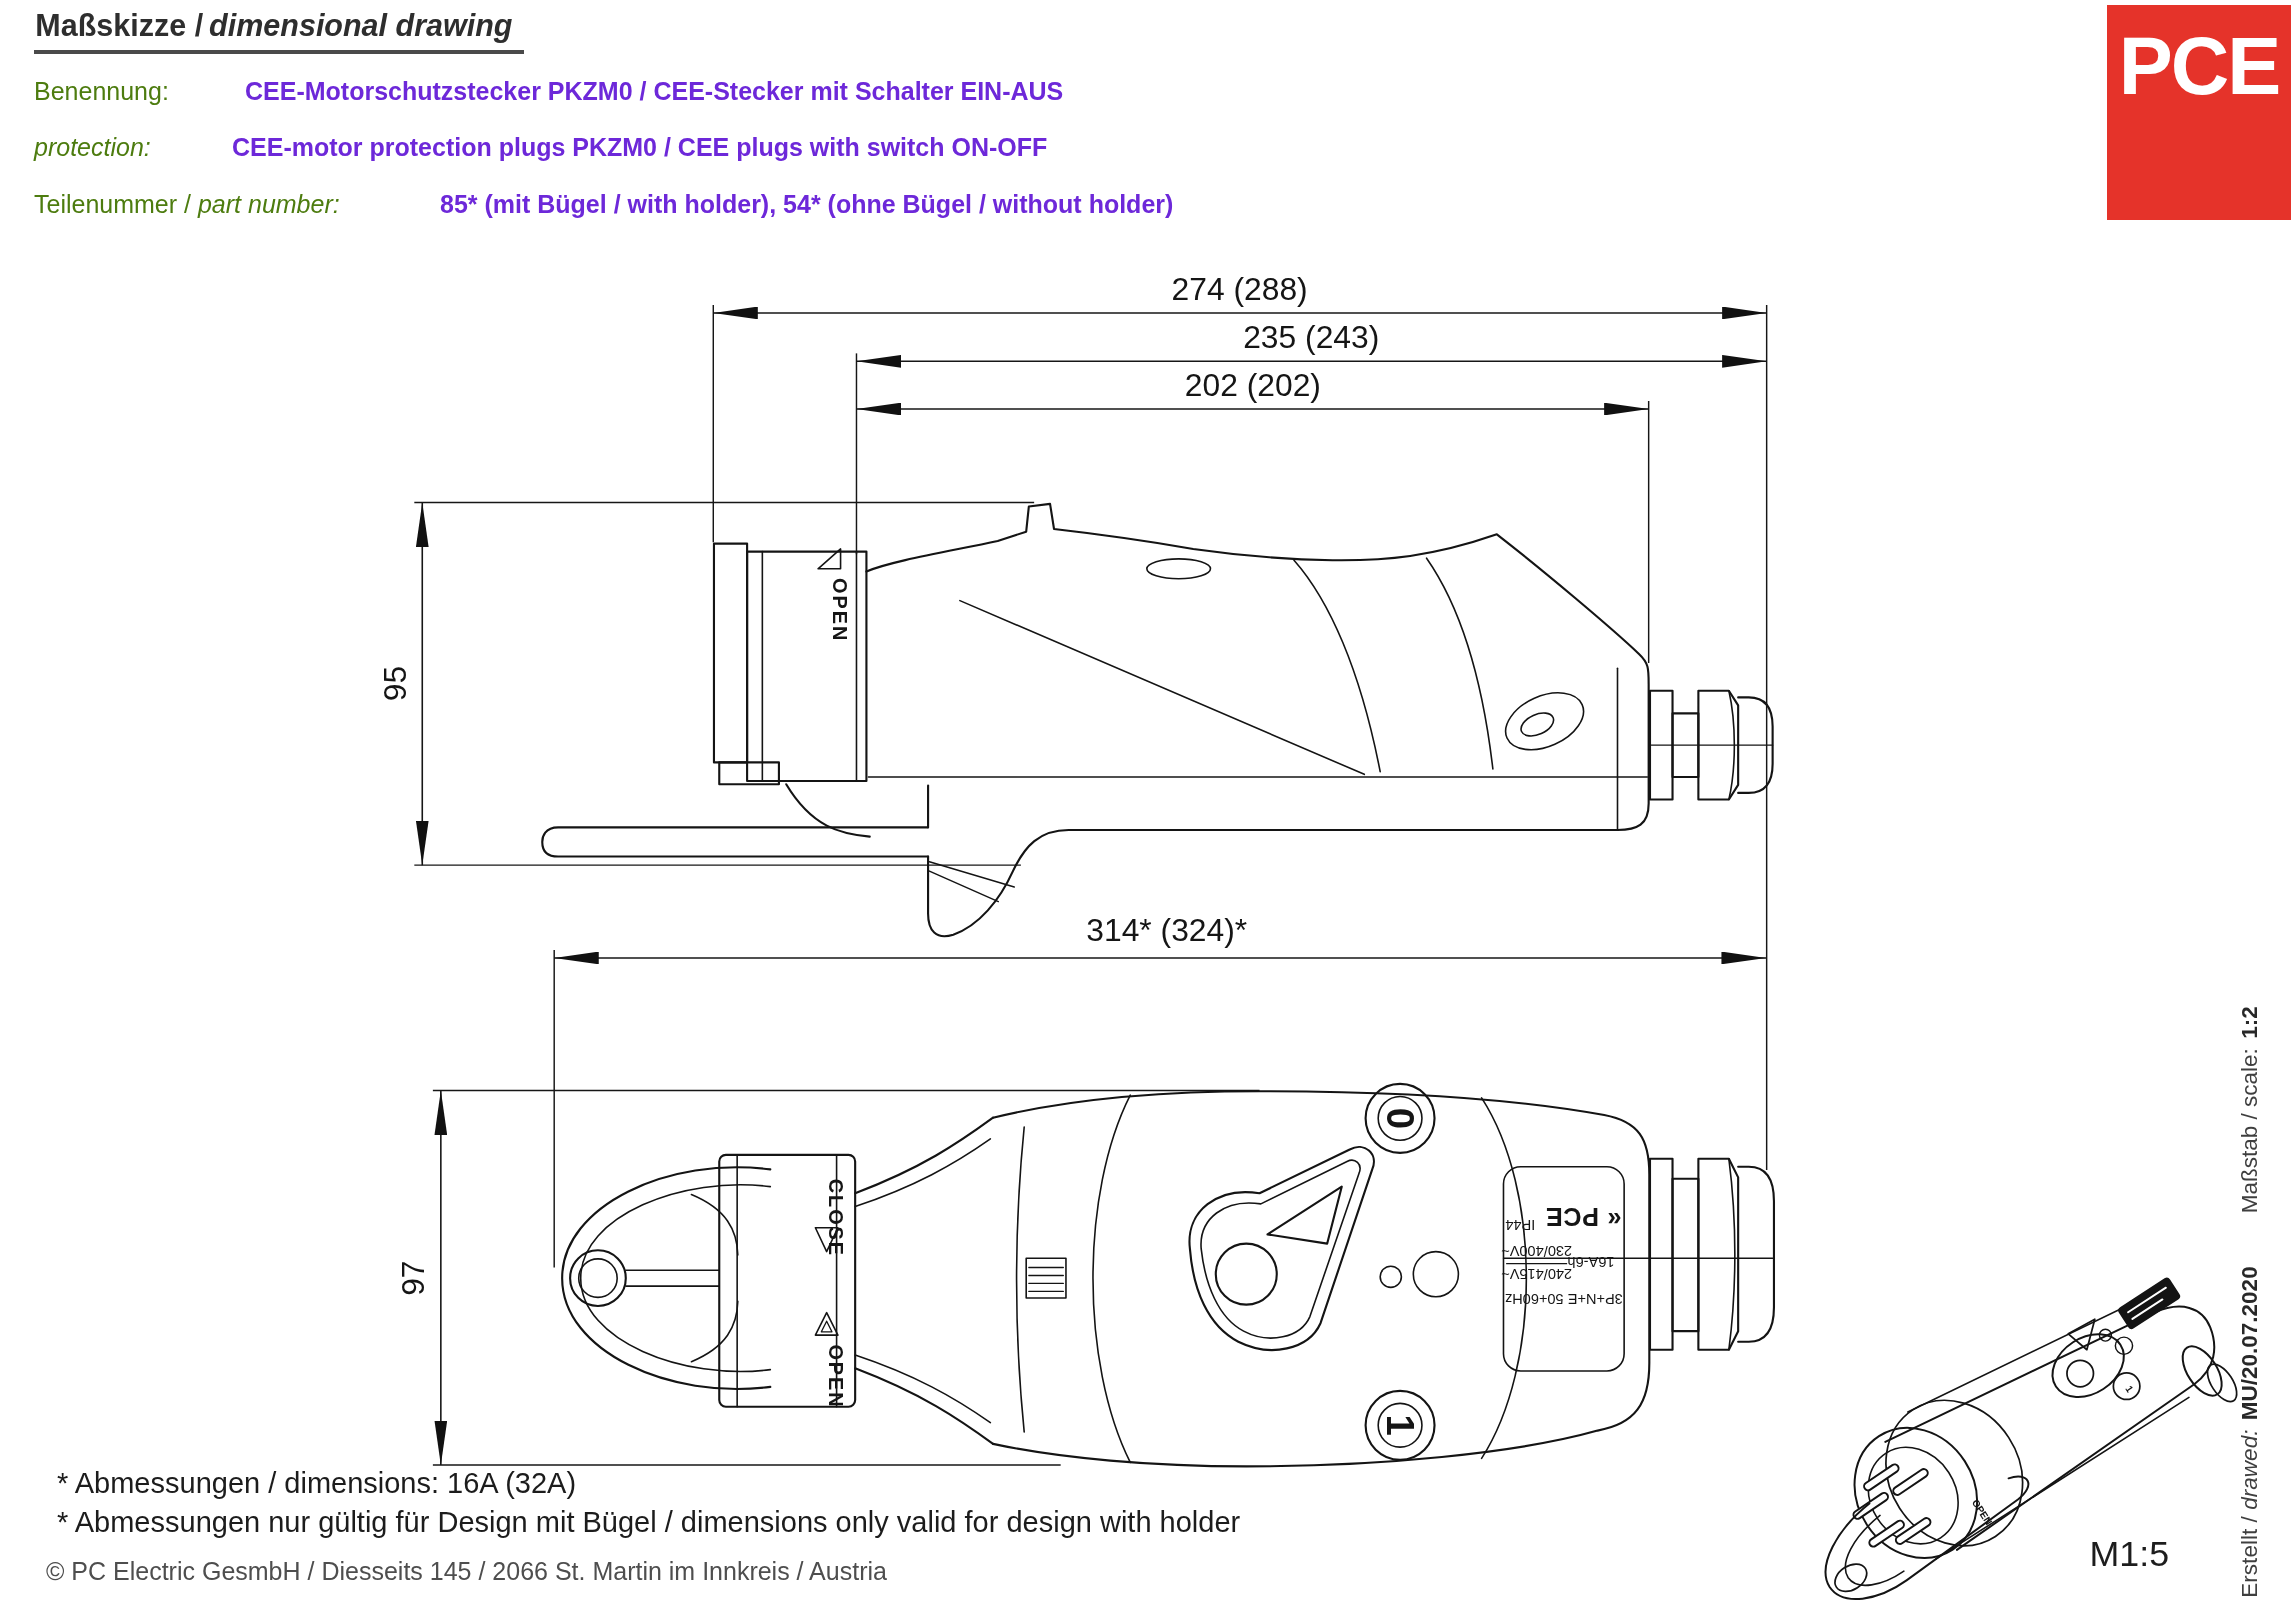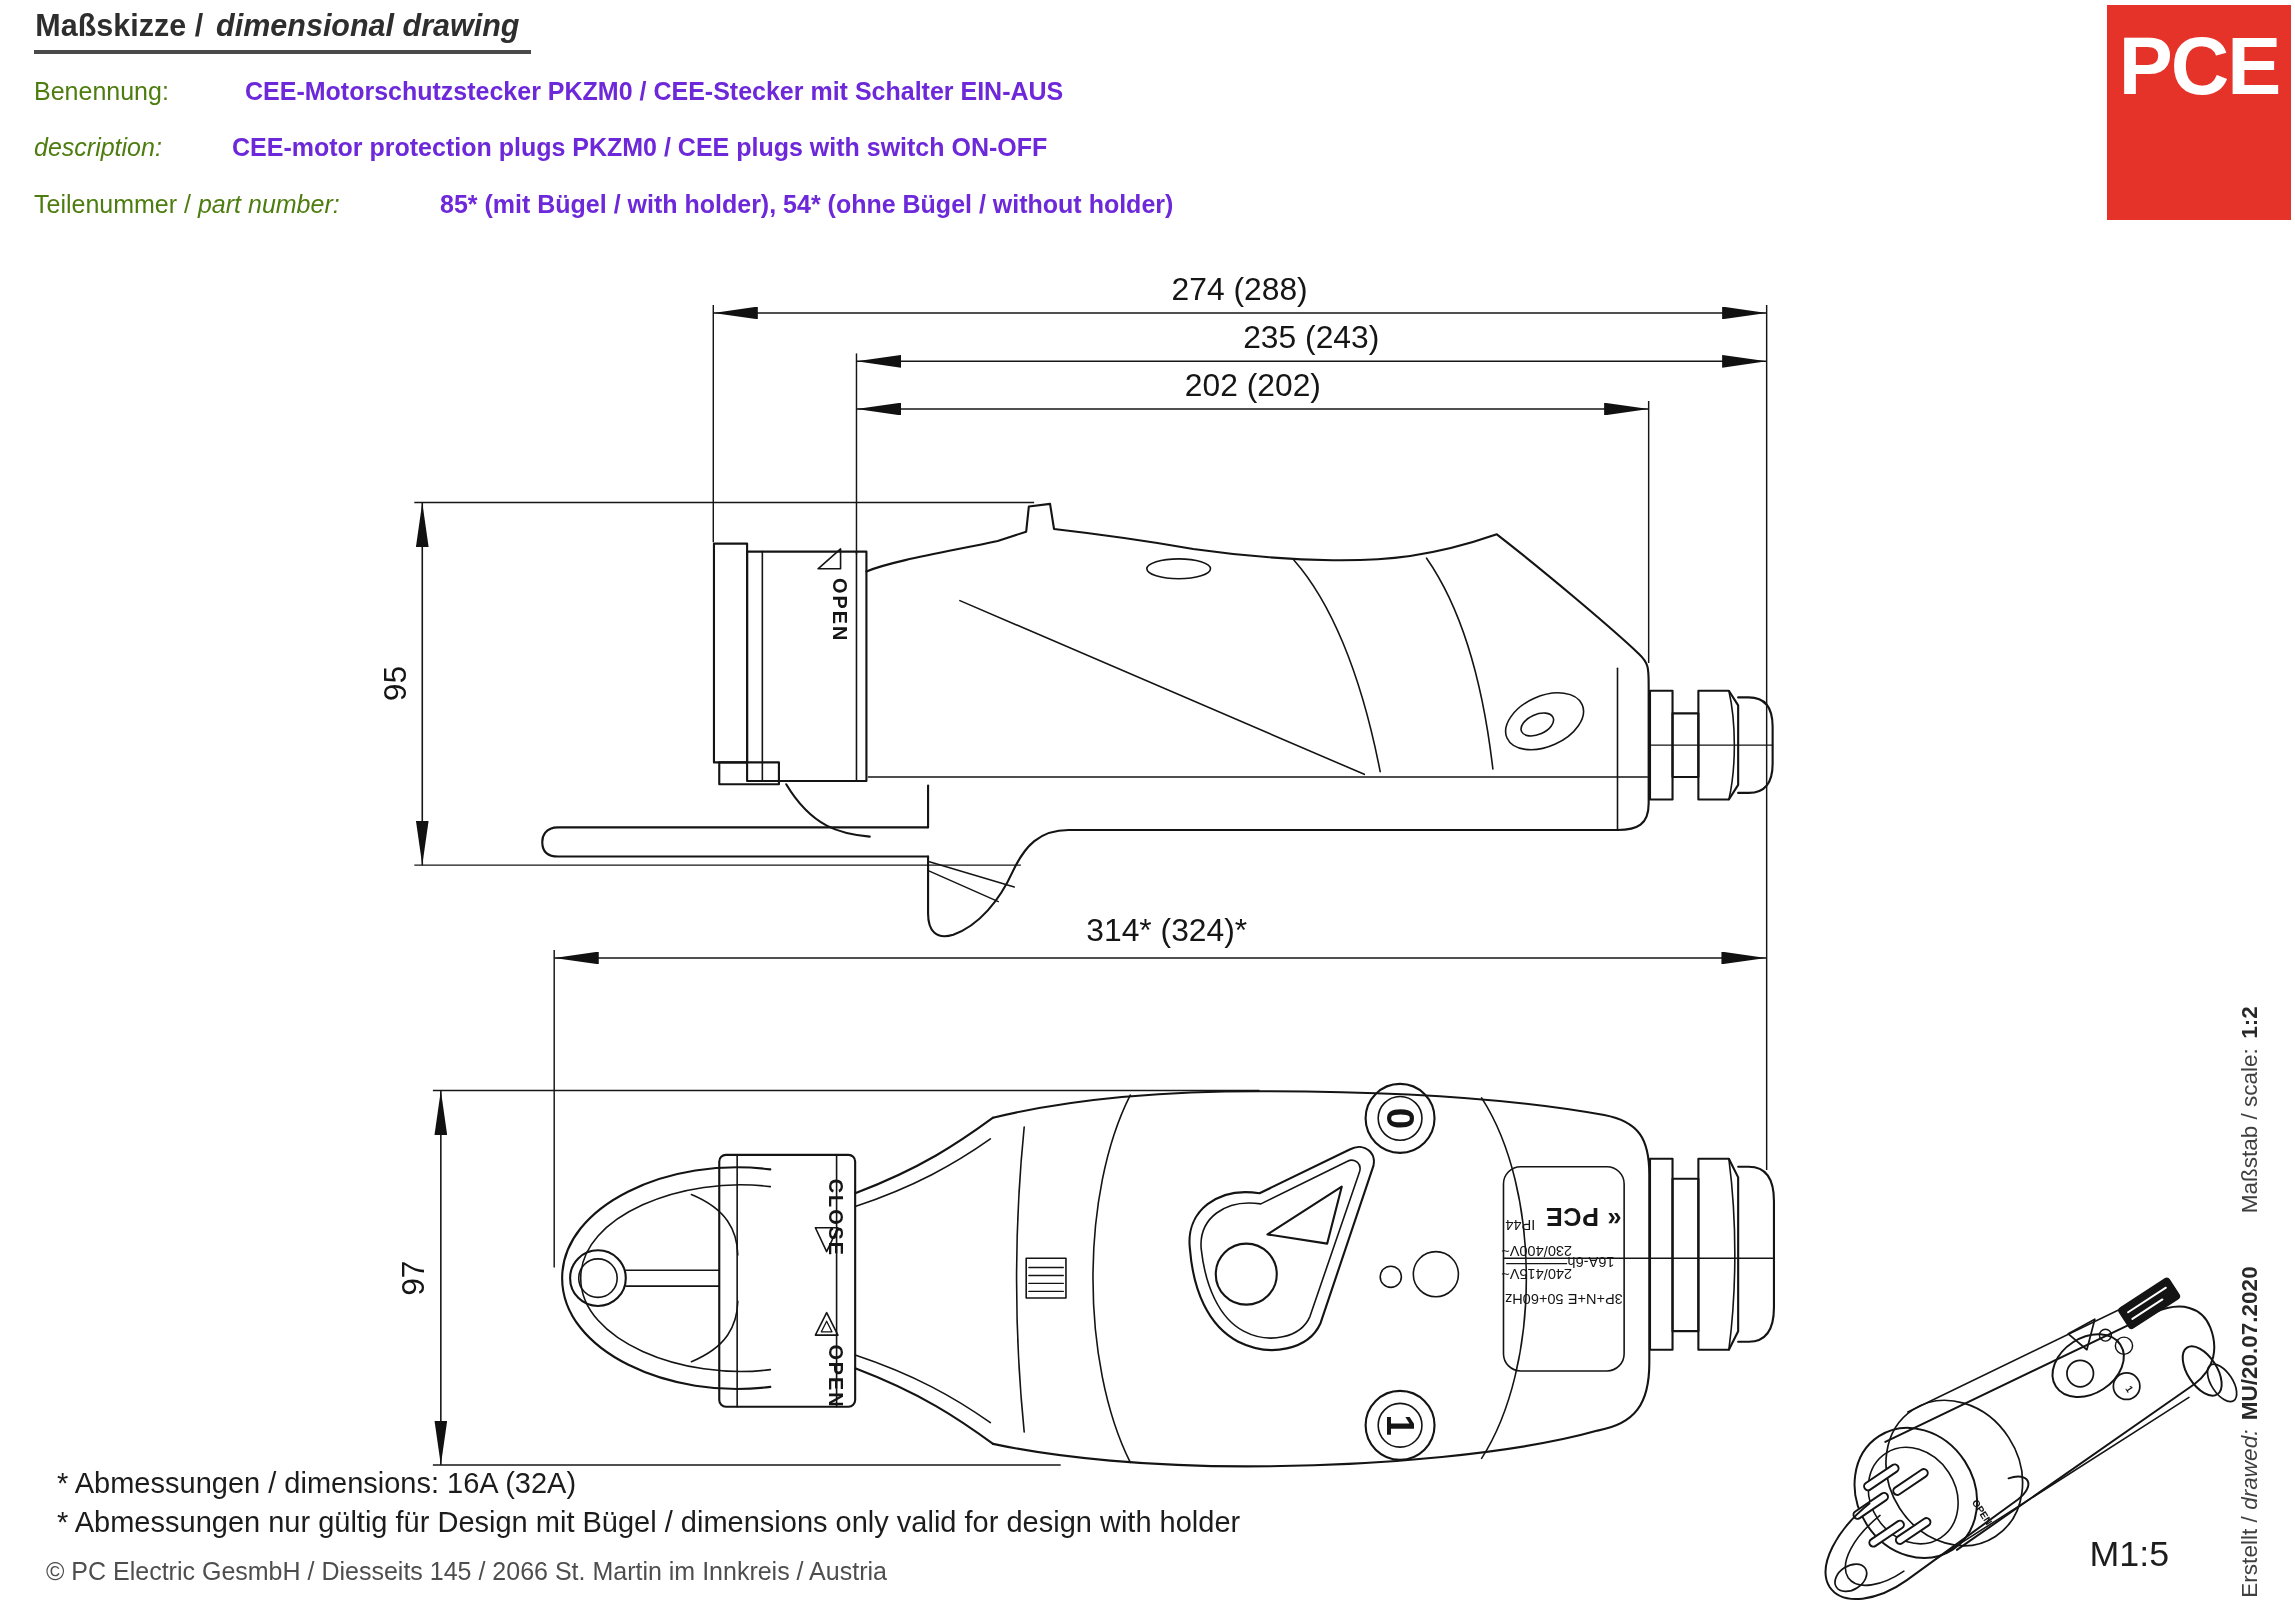--- a/index.html
+++ b/index.html
@@ -7,21 +7,21 @@
     width:2295px;height:1601px;position:relative;overflow:hidden;
     background:#ffffff;color:#1d1d1d;
     font-family:"Liberation Sans", sans-serif;
   }
   
   .title-wrap{
     position:absolute;left:34px;top:8px;
     font-size:30.5px;font-weight:bold;color:#2e2e2e;
     border-bottom:4px solid #4a4a4a;padding:0 12px 6.6px 1.3px;display:inline-block;
   }
-  .title-wrap .it{font-style:italic;margin-left:13px;text-align:center;}
+  .title-wrap .it{font-style:italic;margin-left:6px;text-align:center;}
   .hrow{position:absolute;left:34px;height:32px;font-size:25px;white-space:nowrap;}
   .hlabel{position:absolute;left:0;color:#4d7c0f;}
   .hvalue{position:absolute;font-weight:bold;color:#6d28d9;}
   .it{font-style:italic;}
   
   .logo{
     position:absolute;left:2107px;top:5.3px;width:184px;height:215px;
     display:flex;justify-content:center;align-items:flex-start;
   }
   .logo span{
@@ -48,21 +48,21 @@
 
 <div class="title-wrap">
   <span>Maßskizze /</span><span class="it">dimensional drawing</span>
 </div>
 
 <div class="hrow" style="top:77px">
   <span class="hlabel">Benennung:</span>
   <span class="hvalue" style="left:211px">CEE-Motorschutzstecker PKZM0 / CEE-Stecker mit Schalter EIN-AUS</span>
 </div>
 <div class="hrow" style="top:133px">
-  <span class="hlabel it">description:</span>
+  <span class="hlabel it">protection:</span>
   <span class="hvalue" style="left:198px">CEE-motor protection plugs PKZM0 / CEE plugs with switch ON-OFF</span>
 </div>
 <div class="hrow" style="top:190px">
   <span class="hlabel"><span>Teilenummer /</span> <span class="it">part number:</span></span>
   <span class="hvalue" style="left:406px">85* (mit Bügel / with holder), 54* (ohne Bügel / without holder)</span>
 </div>
 
 <div class="logo" id="logo" style="background: rgb(229, 51, 42);">
   <span>PCE</span>
 </div>

